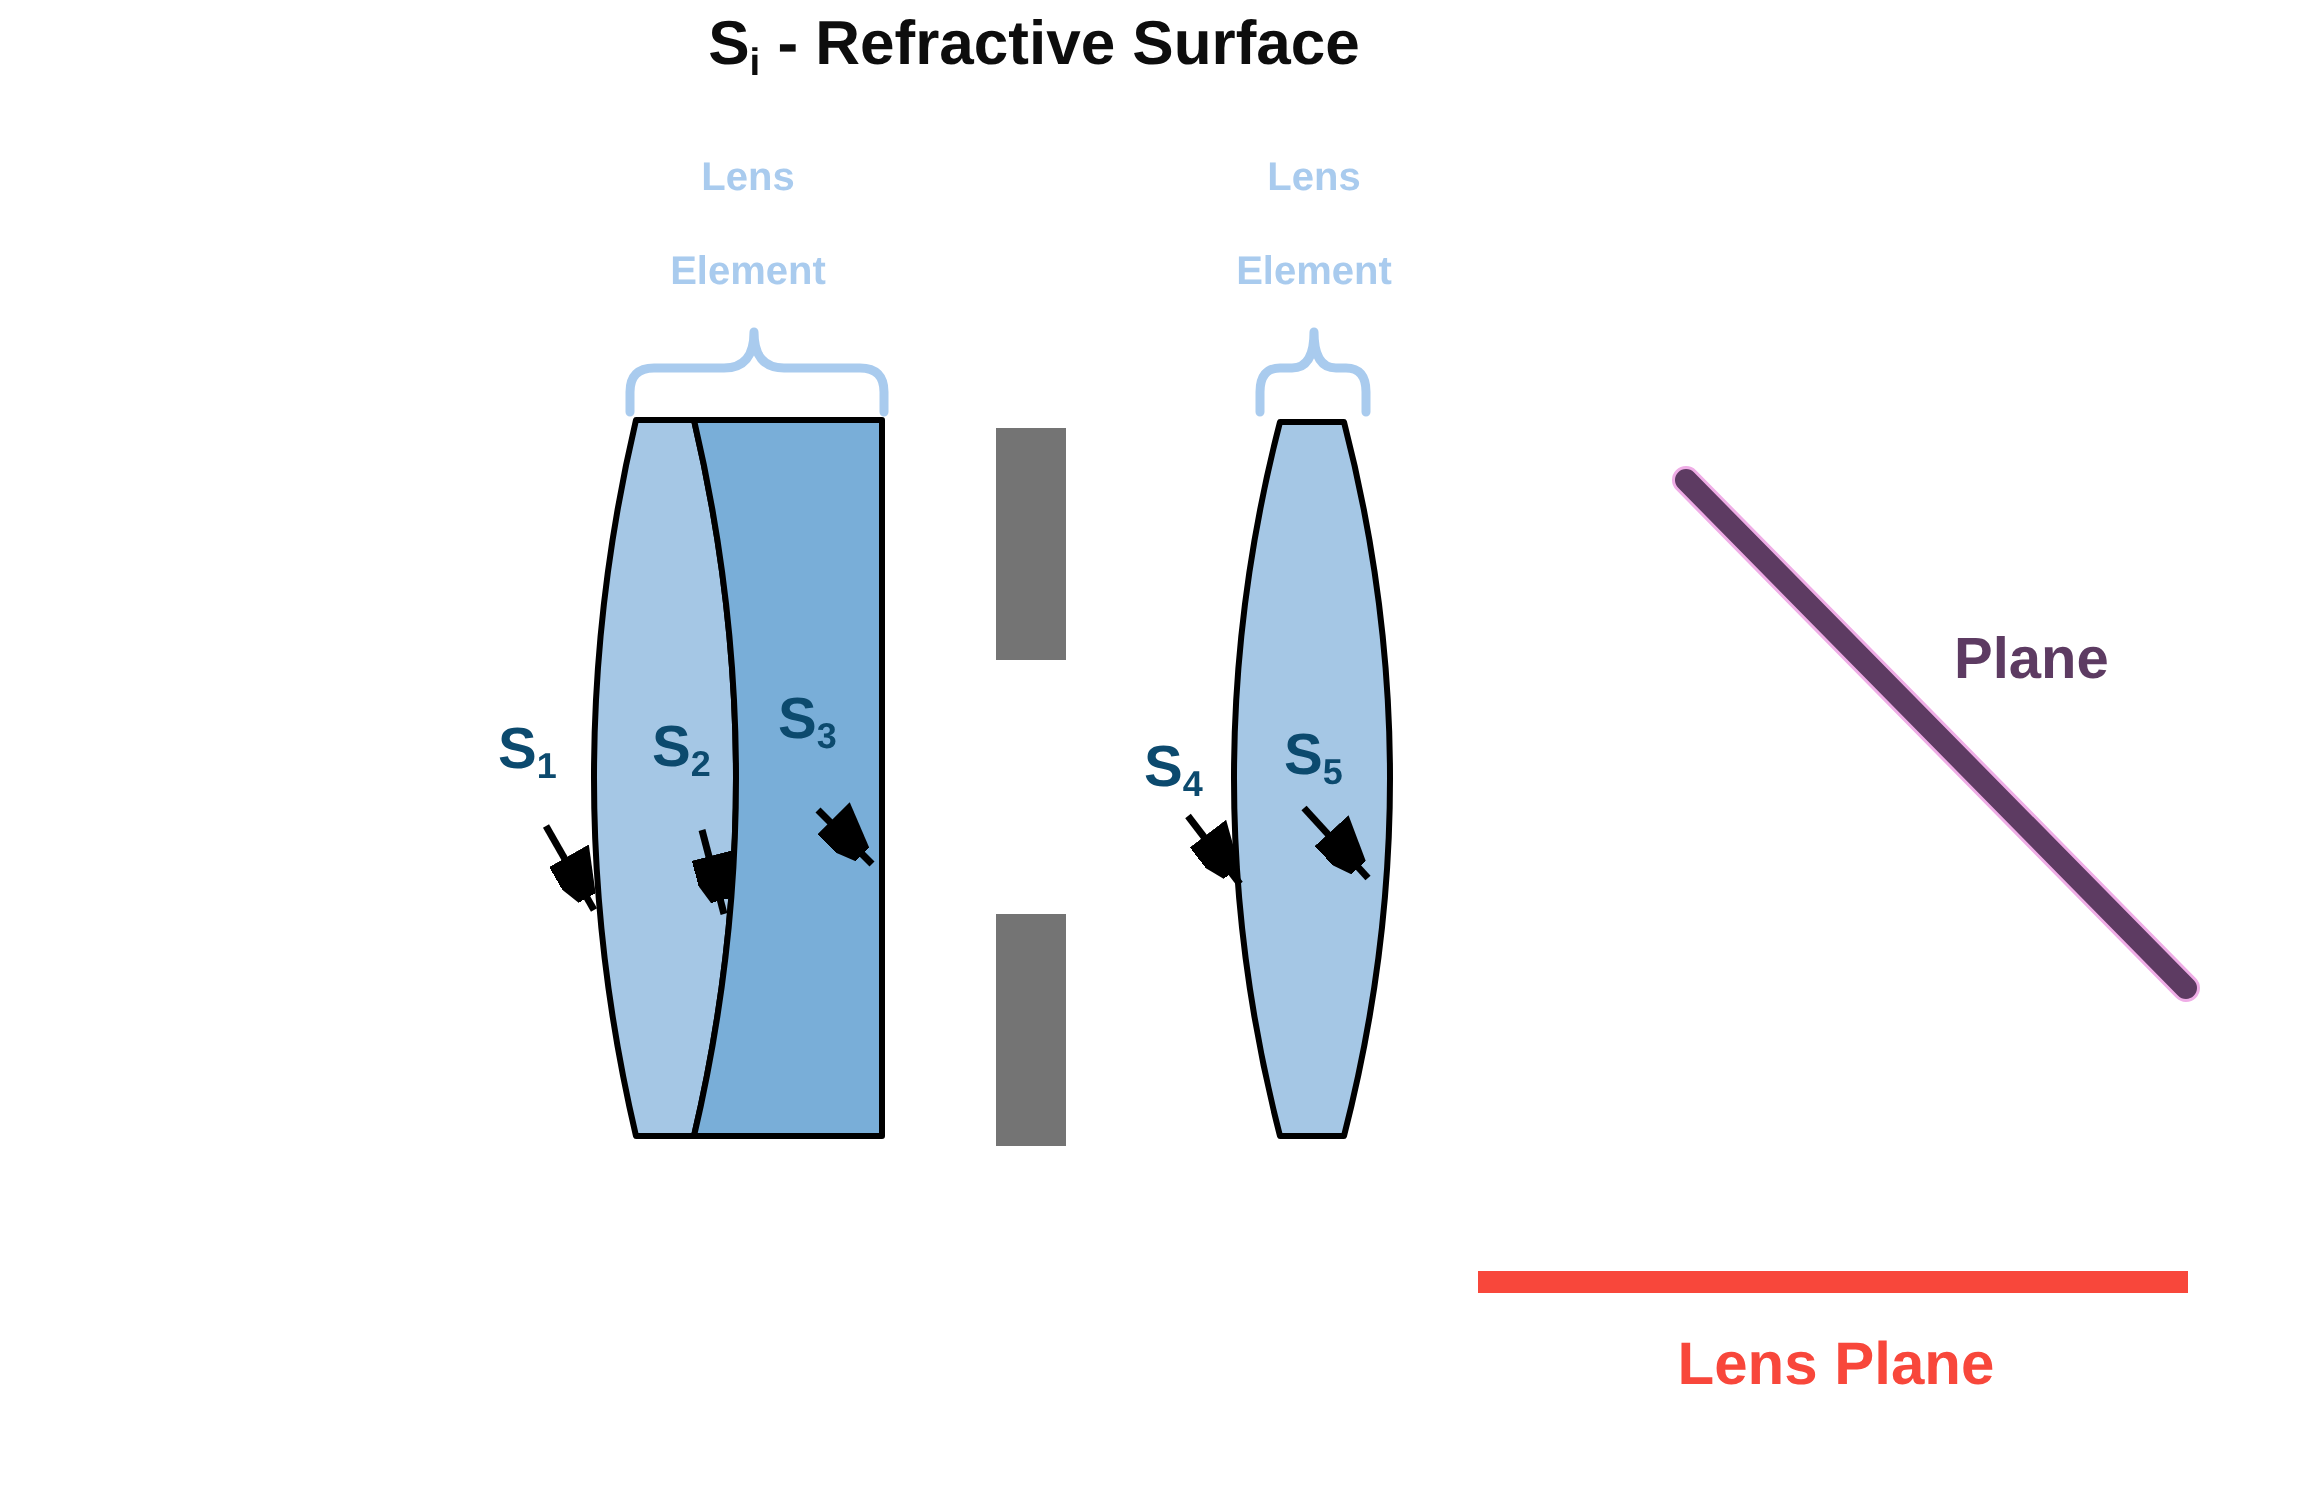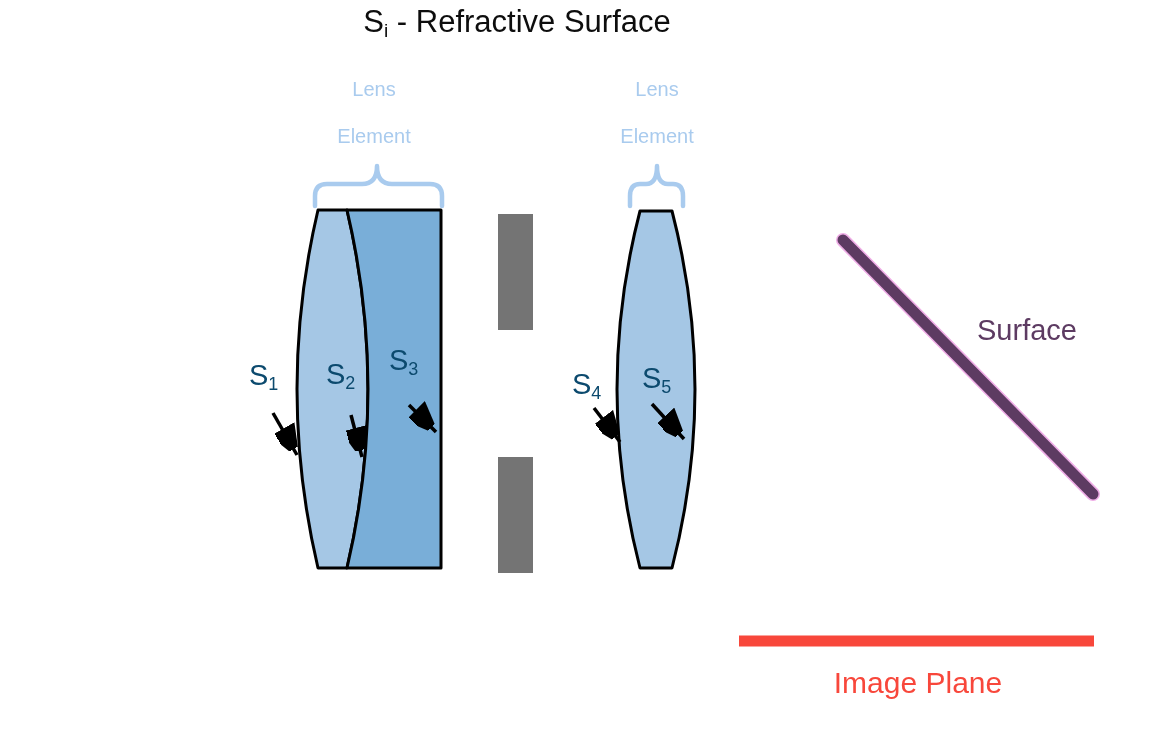--- a/index.html
+++ b/index.html
@@ -4,21 +4,21 @@
 <style>
   html,body{margin:0;padding:0;background:#ffffff;}
   .canvas{
     position:relative;
     width:1153px;height:748px;
     background:#ffffff;
     font-family:"Liberation Sans", sans-serif;
     overflow:hidden;
   }
   .diagram-svg{position:absolute;left:0;top:0;}
-  .lbl{position:absolute;white-space:nowrap;font-weight:normal;}
+  .lbl{position:absolute;white-space:nowrap;font-weight:bold;}
   .title{left:517px;top:4px;transform:translateX(-50%);font-size:31px;color:#0d0d0d;}
   .lens-label{top:66px;width:220px;text-align:center;font-size:20px;line-height:47px;color:#a9cbee;}
   .lens-label-1{left:374px;transform:translateX(-50%);}
   .lens-label-2{left:657px;transform:translateX(-50%);}
   .surf{font-size:29px;color:#0c4a6e;}
   .s1{left:249px;top:359px;}
   .s2{left:326px;top:358px;}
   .s3{left:389px;top:344px;}
   .s4{left:572px;top:368px;}
   .s5{left:642px;top:362px;}
@@ -72,16 +72,16 @@
     <div>Lens</div>
     <div>Element</div>
   </div>
 
   <div class="lbl surf s1"><span>S</span><span class="sub">1</span></div>
   <div class="lbl surf s2"><span>S</span><span class="sub">2</span></div>
   <div class="lbl surf s3"><span>S</span><span class="sub">3</span></div>
   <div class="lbl surf s4"><span>S</span><span class="sub">4</span></div>
   <div class="lbl surf s5"><span>S</span><span class="sub">5</span></div>
 
-  <div class="lbl mirror-lbl">Surface</div>
-  <div class="lbl image-plane-lbl">Image Plane</div>
+  <div class="lbl mirror-lbl">Plane</div>
+  <div class="lbl image-plane-lbl">Lens Plane</div>
 
 </div>
 
 </body></html>

